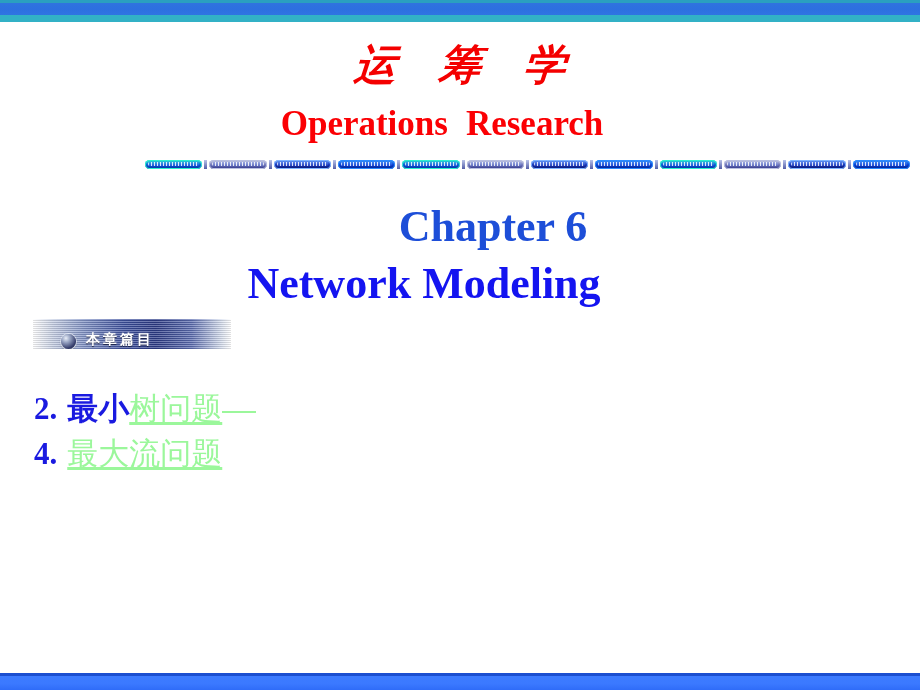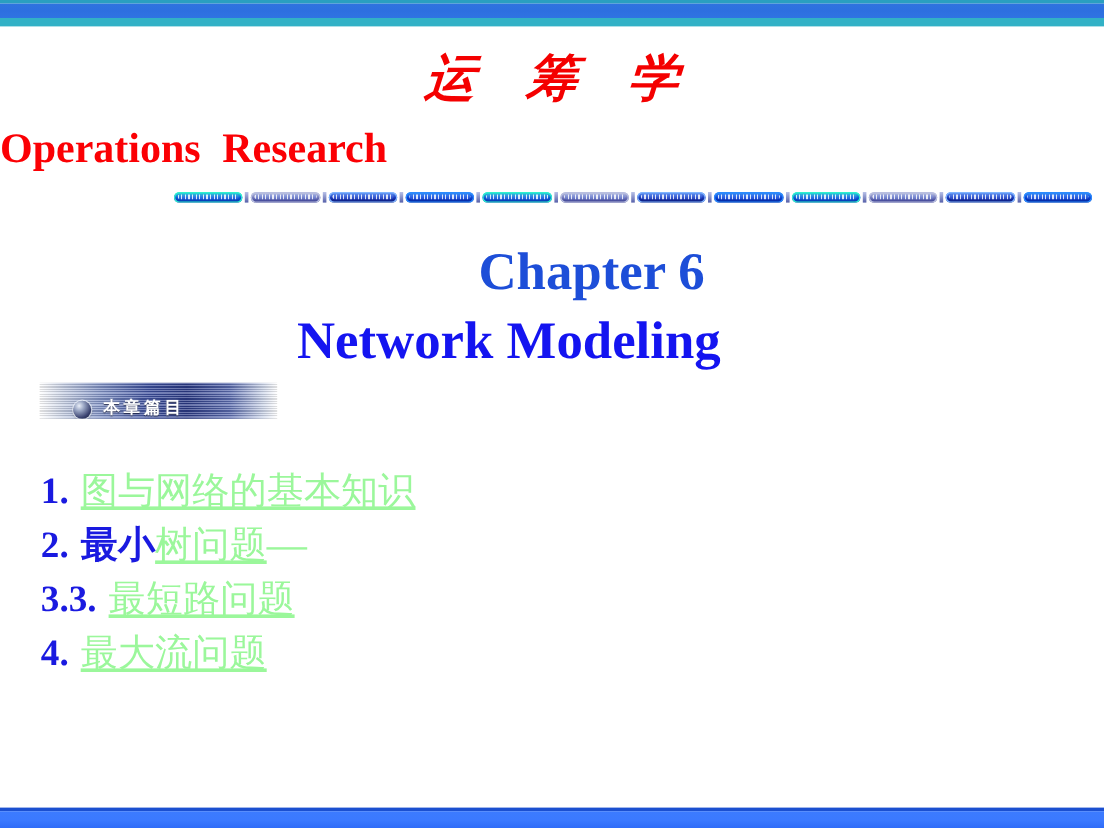--- a/index.html
+++ b/index.html
@@ -71,21 +71,21 @@
     line-height: 46px;
     font-style: italic;
     transform: skewX(-4deg);
   }
 
   
   #course-title-en {
     position: absolute;
     left: 0; top: 104px;
     width: 884px;
-    text-align: left;
+    text-align: center;
     color: #fb0004;
     font-family: "Liberation Serif", "DejaVu Serif", serif;
     font-size: 35px;
     font-weight: bold;
     line-height: 40px;
     letter-spacing: 0px;
   }
   #course-title-en .gap { display:inline-block; width: 18px; }
 
   
@@ -281,31 +281,25 @@
 
 <div id="chapter-subheading">Network Modeling</div>
 
 <div id="section-badge">
   <div class="sphere"></div>
   <div class="badge-label">本章篇目</div>
 </div>
 
 <div id="contents-list">
 
-  <div class="list-item">
-    <span class="num">1.</span><span class="sp"></span><span class="blue-text"></span><span class="link">图与网络的基本知识</span>
-  </div>
 
   <div class="list-item">
     <span class="num">2.</span><span class="sp"></span><span class="blue-text">最小</span><span class="link">树问题</span><span class="trail"></span>
   </div>
 
-  <div class="list-item">
-    <span class="num">3.</span><span class="blue-text">3.</span><span class="sp"></span><span class="link">最短路问题</span>
-  </div>
 
   <div class="list-item">
     <span class="num">4.</span><span class="sp"></span><span class="blue-text"></span><span class="link">最大流问题</span>
   </div>
 
 </div>
 
 <div id="bottom-bar">
   <div class="edge-dark"></div>
   <div class="fill-blue"></div>

